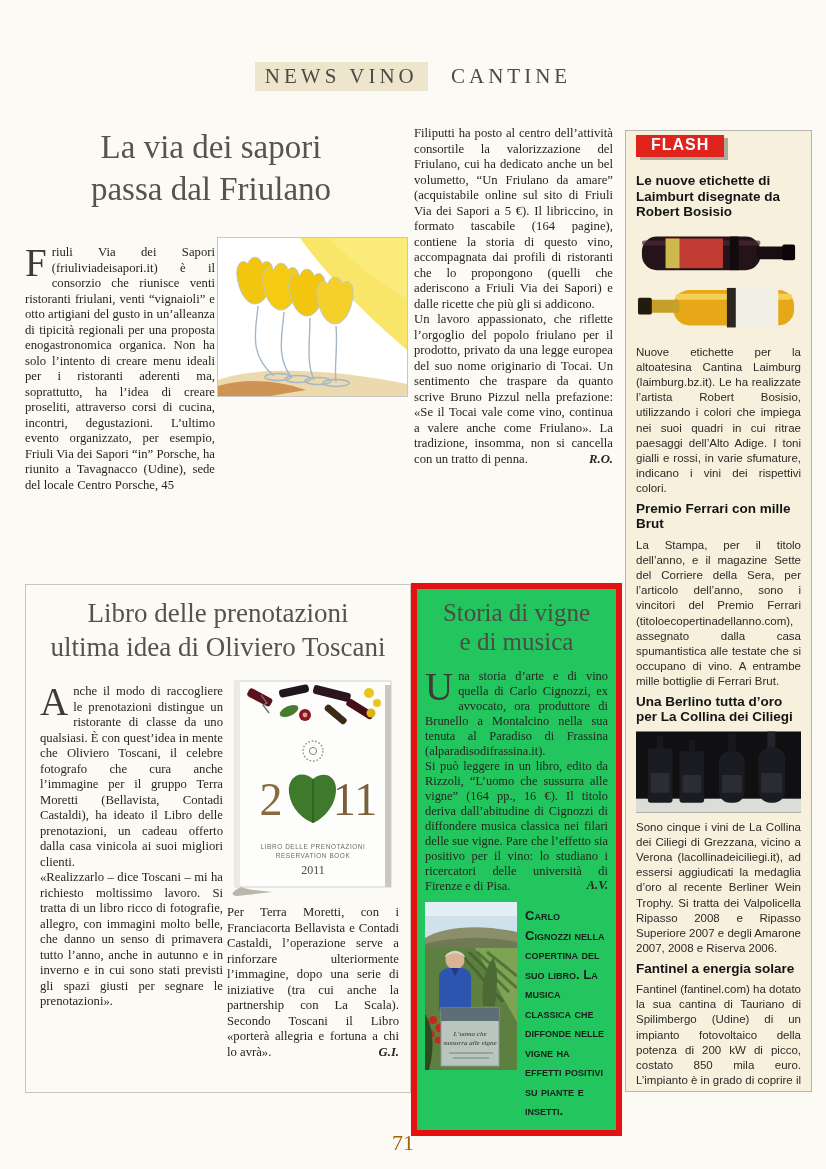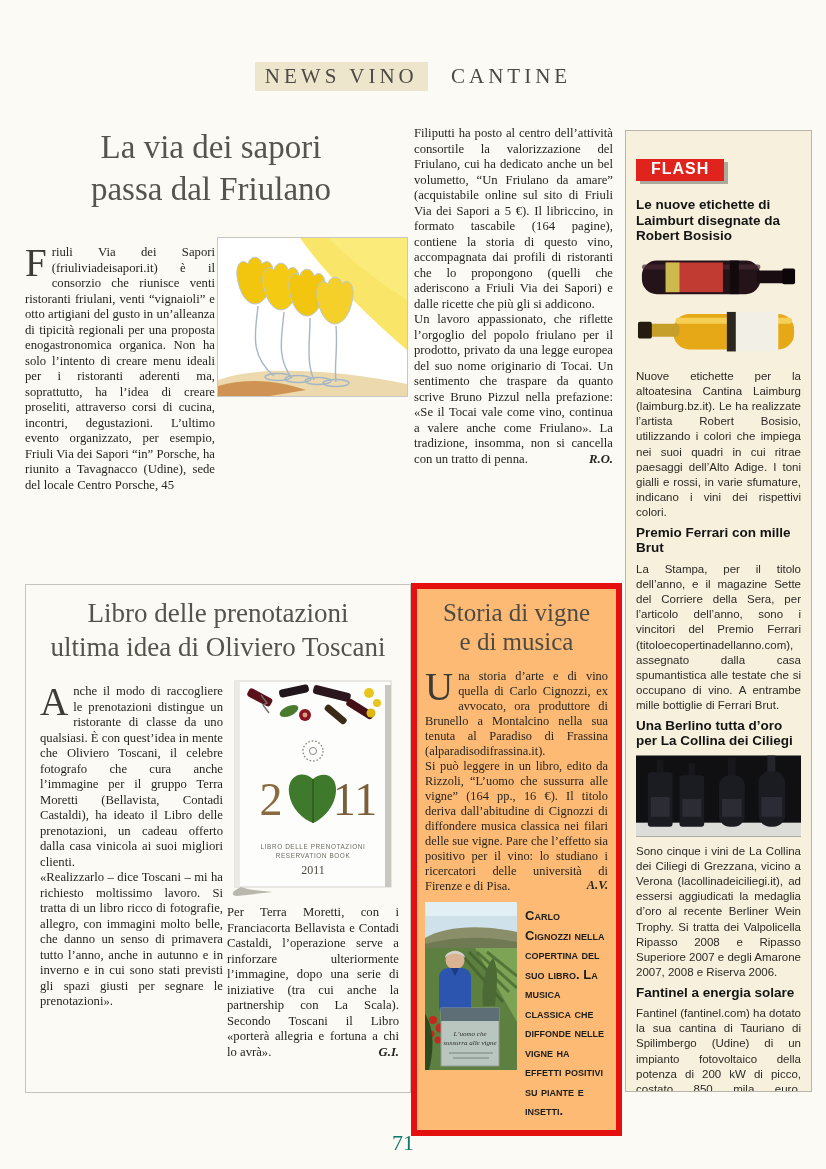--- a/index.html
+++ b/index.html
@@ -16,48 +16,48 @@
   .bodycol p{margin:0;}
   .dropcap{float:left;font-size:39px;line-height:31px;padding:2px 5px 0 0;color:#3e3b36;}
   .byline{text-align:right;font-style:italic;font-weight:bold;margin-top:-15.5px;}
   .a1-col1{left:25px;top:245px;width:190px;max-height:335px;}
   .a1-img{position:absolute;left:217px;top:237px;width:191px;height:160px;background:#fff;
           border:1px solid #c9c7c1;box-sizing:border-box;}
   .a1-col2{left:217px;top:406px;width:191px;max-height:160px;}
   .a1-col3{left:414px;top:126px;width:199px;max-height:435px;}
   
   .sidebar{position:absolute;left:625px;top:130px;width:187px;height:962px;background:#f6f0dd;
-           border:1px solid #b8b5aa;box-sizing:border-box;padding:26px 10px;overflow:hidden;
+           border:1px solid #b8b5aa;box-sizing:border-box;padding:2px 10px;overflow:hidden;
            font-family:"Liberation Sans",sans-serif;}
   .flash{display:inline-block;background:#e0231c;color:#fff;font-weight:bold;font-size:16px;
          letter-spacing:1px;padding:1px 15px 3px;box-shadow:4px 3px 0 #aba89c;margin:2px 0 12px;}
   .sb-h{font-size:13.5px;font-weight:bold;color:#141414;line-height:1.15;margin:4px 0 6px;}
   .sb-h.first{margin-top:4px;}
   .sb-p{font-size:11.5px;line-height:15.2px;color:#2c2a26;text-align:justify;margin:0 0 2px;}
   .sb-img{width:165px;margin:5px 0 7px;display:block;}
   
   .tosbox{position:absolute;left:25px;top:584px;width:386px;height:509px;border:1px solid #c6c4bc;
           box-sizing:border-box;}
   .tos-title{position:absolute;left:0;top:12px;width:100%;text-align:center;font-size:27px;
              line-height:1.25;color:#55524c;}
   .tos-col1{left:14px;top:99px;width:183px;max-height:430px;}
   .tos-book{position:absolute;left:201px;top:92px;width:172px;height:220px;}
   .tos-col2{left:201px;top:320px;width:172px;max-height:210px;}
   
   .redbox{position:absolute;left:411px;top:583px;width:211px;height:553px;border:6px solid #e51010;
-          background:#fdba74;box-sizing:border-box;padding:8px 8px 6px;overflow:hidden;}
+          background:#22c55e;box-sizing:border-box;padding:8px 8px 6px;overflow:hidden;}
   .vig-title{text-align:center;font-size:25px;line-height:1.15;color:#4e4b45;margin:2px 0 12px;}
   .vig-body{font-size:12.4px;line-height:15px;text-align:justify;}
   .vig-body p{margin:0;}
   .vig-photo-row{display:flex;gap:8px;margin-top:9px;}
   .vig-photo{width:92px;height:168px;flex:none;}
   .vig-caption{font-family:"Liberation Sans",sans-serif;font-variant:small-caps;font-weight:bold;
                font-size:13px;line-height:1.5;color:#1d1d1d;padding-top:4px;}
   
-  .pagenum{position:absolute;left:0;right:20px;top:1130px;text-align:center;font-size:22px;color:#0f766e;}
+  .pagenum{position:absolute;left:0;right:20px;top:1130px;text-align:center;font-size:22px;color:#a16207;}
 </style>
 </head>
 <body>
 
 <div class="page">
 
   <div class="kicker-row">
     <span class="kicker-hl">NEWS VINO</span>
     <span>CANTINE</span>
   </div>

